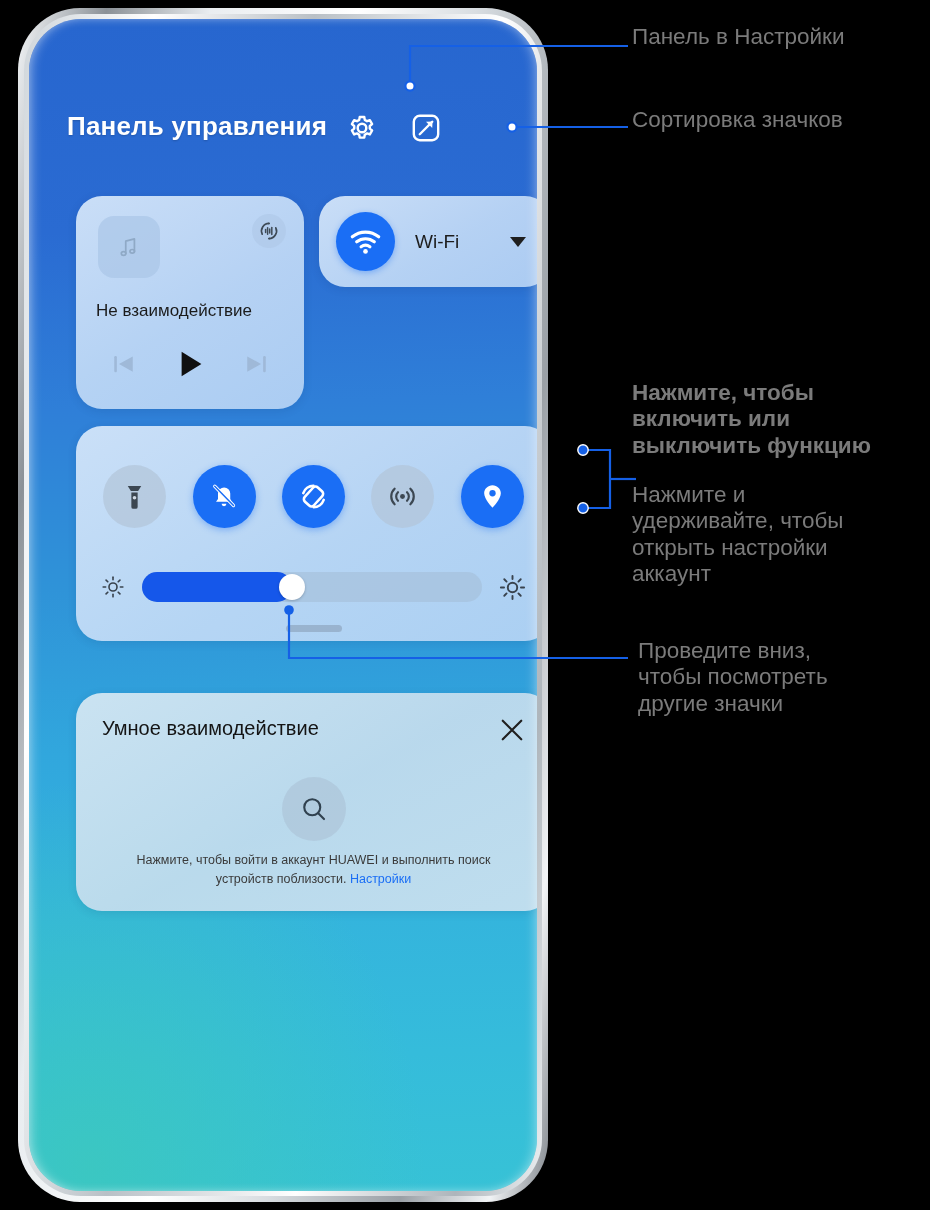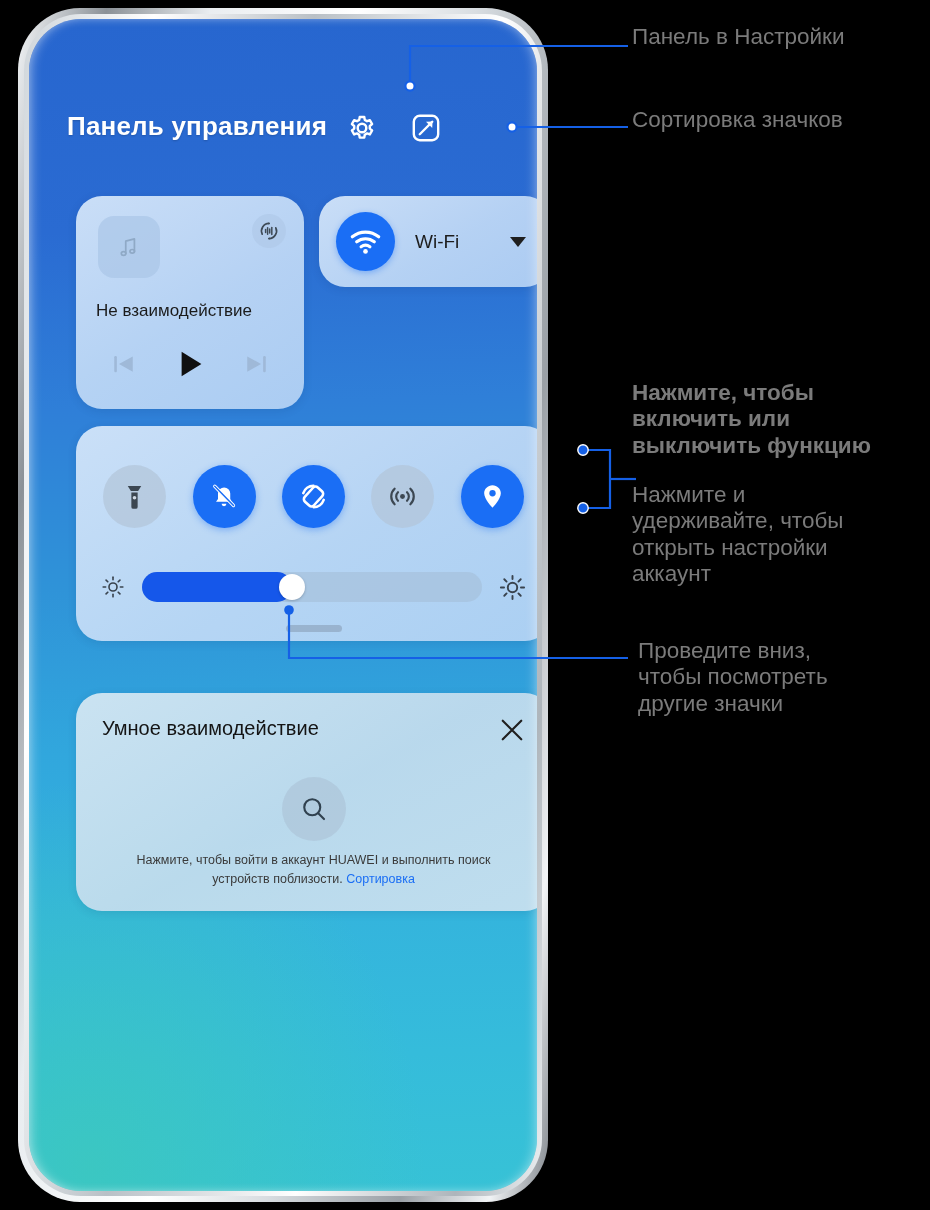--- a/index.html
+++ b/index.html
@@ -249,21 +249,21 @@
         <path d="M4.6 4.6l14.8 14.8M19.4 4.6L4.6 19.4" stroke="#202020" stroke-width="1.7" stroke-linecap="round"></path>
       </svg>
       <div class="sm-circle">
         <svg width="30" height="30" viewBox="0 0 24 24">
           <circle cx="10.6" cy="10.6" r="6.4" fill="none" stroke="#30414f" stroke-width="1.7"></circle>
           <path d="M15.4 15.4l4.6 4.6" stroke="#30414f" stroke-width="1.7" stroke-linecap="round"></path>
         </svg>
       </div>
       <div class="sm-desc">
         <span>Нажмите, чтобы войти в аккаунт HUAWEI и выполнить поиск устройств поблизости.</span>
-        <span class="sm-link">Сортировка</span>
+        <span class="sm-link">Настройки</span>
       </div>
     </div>
 
   </div>
 </div>
 
 <svg id="ann" width="930" height="1210">
   <g fill="none" stroke="#1560e6" stroke-width="2.2">
 
     <path d="M410 86 V46 H628"></path>

